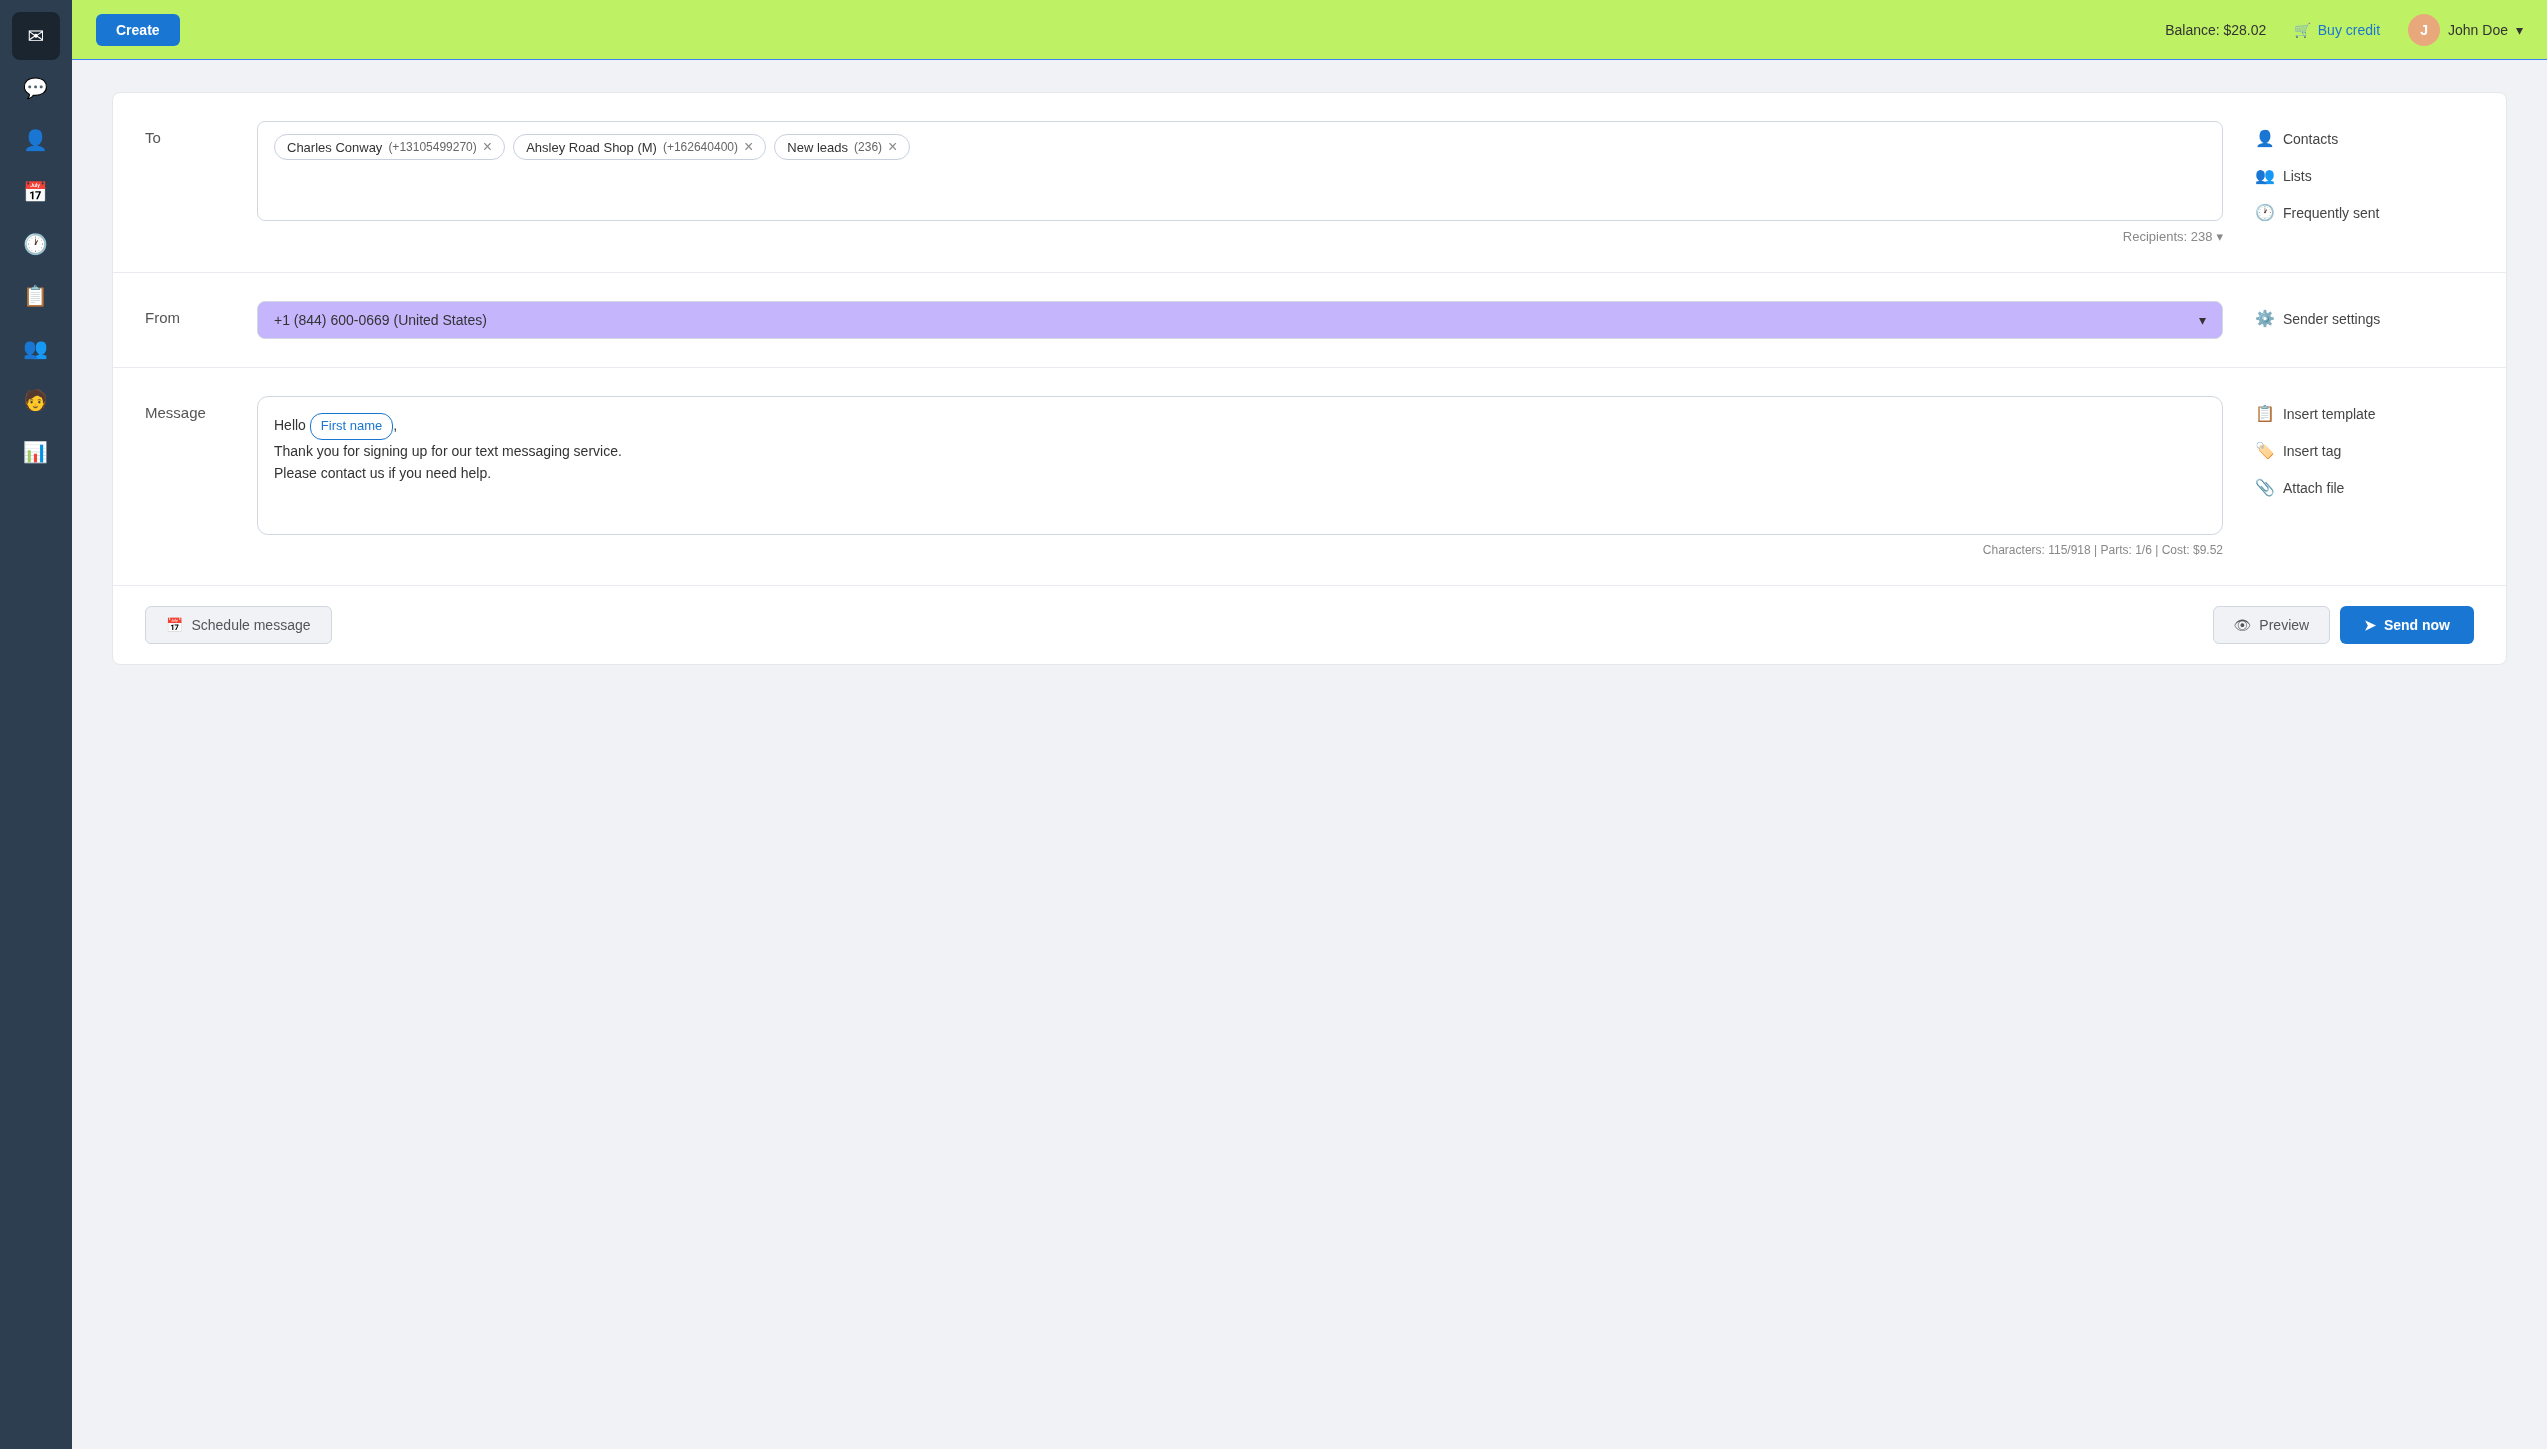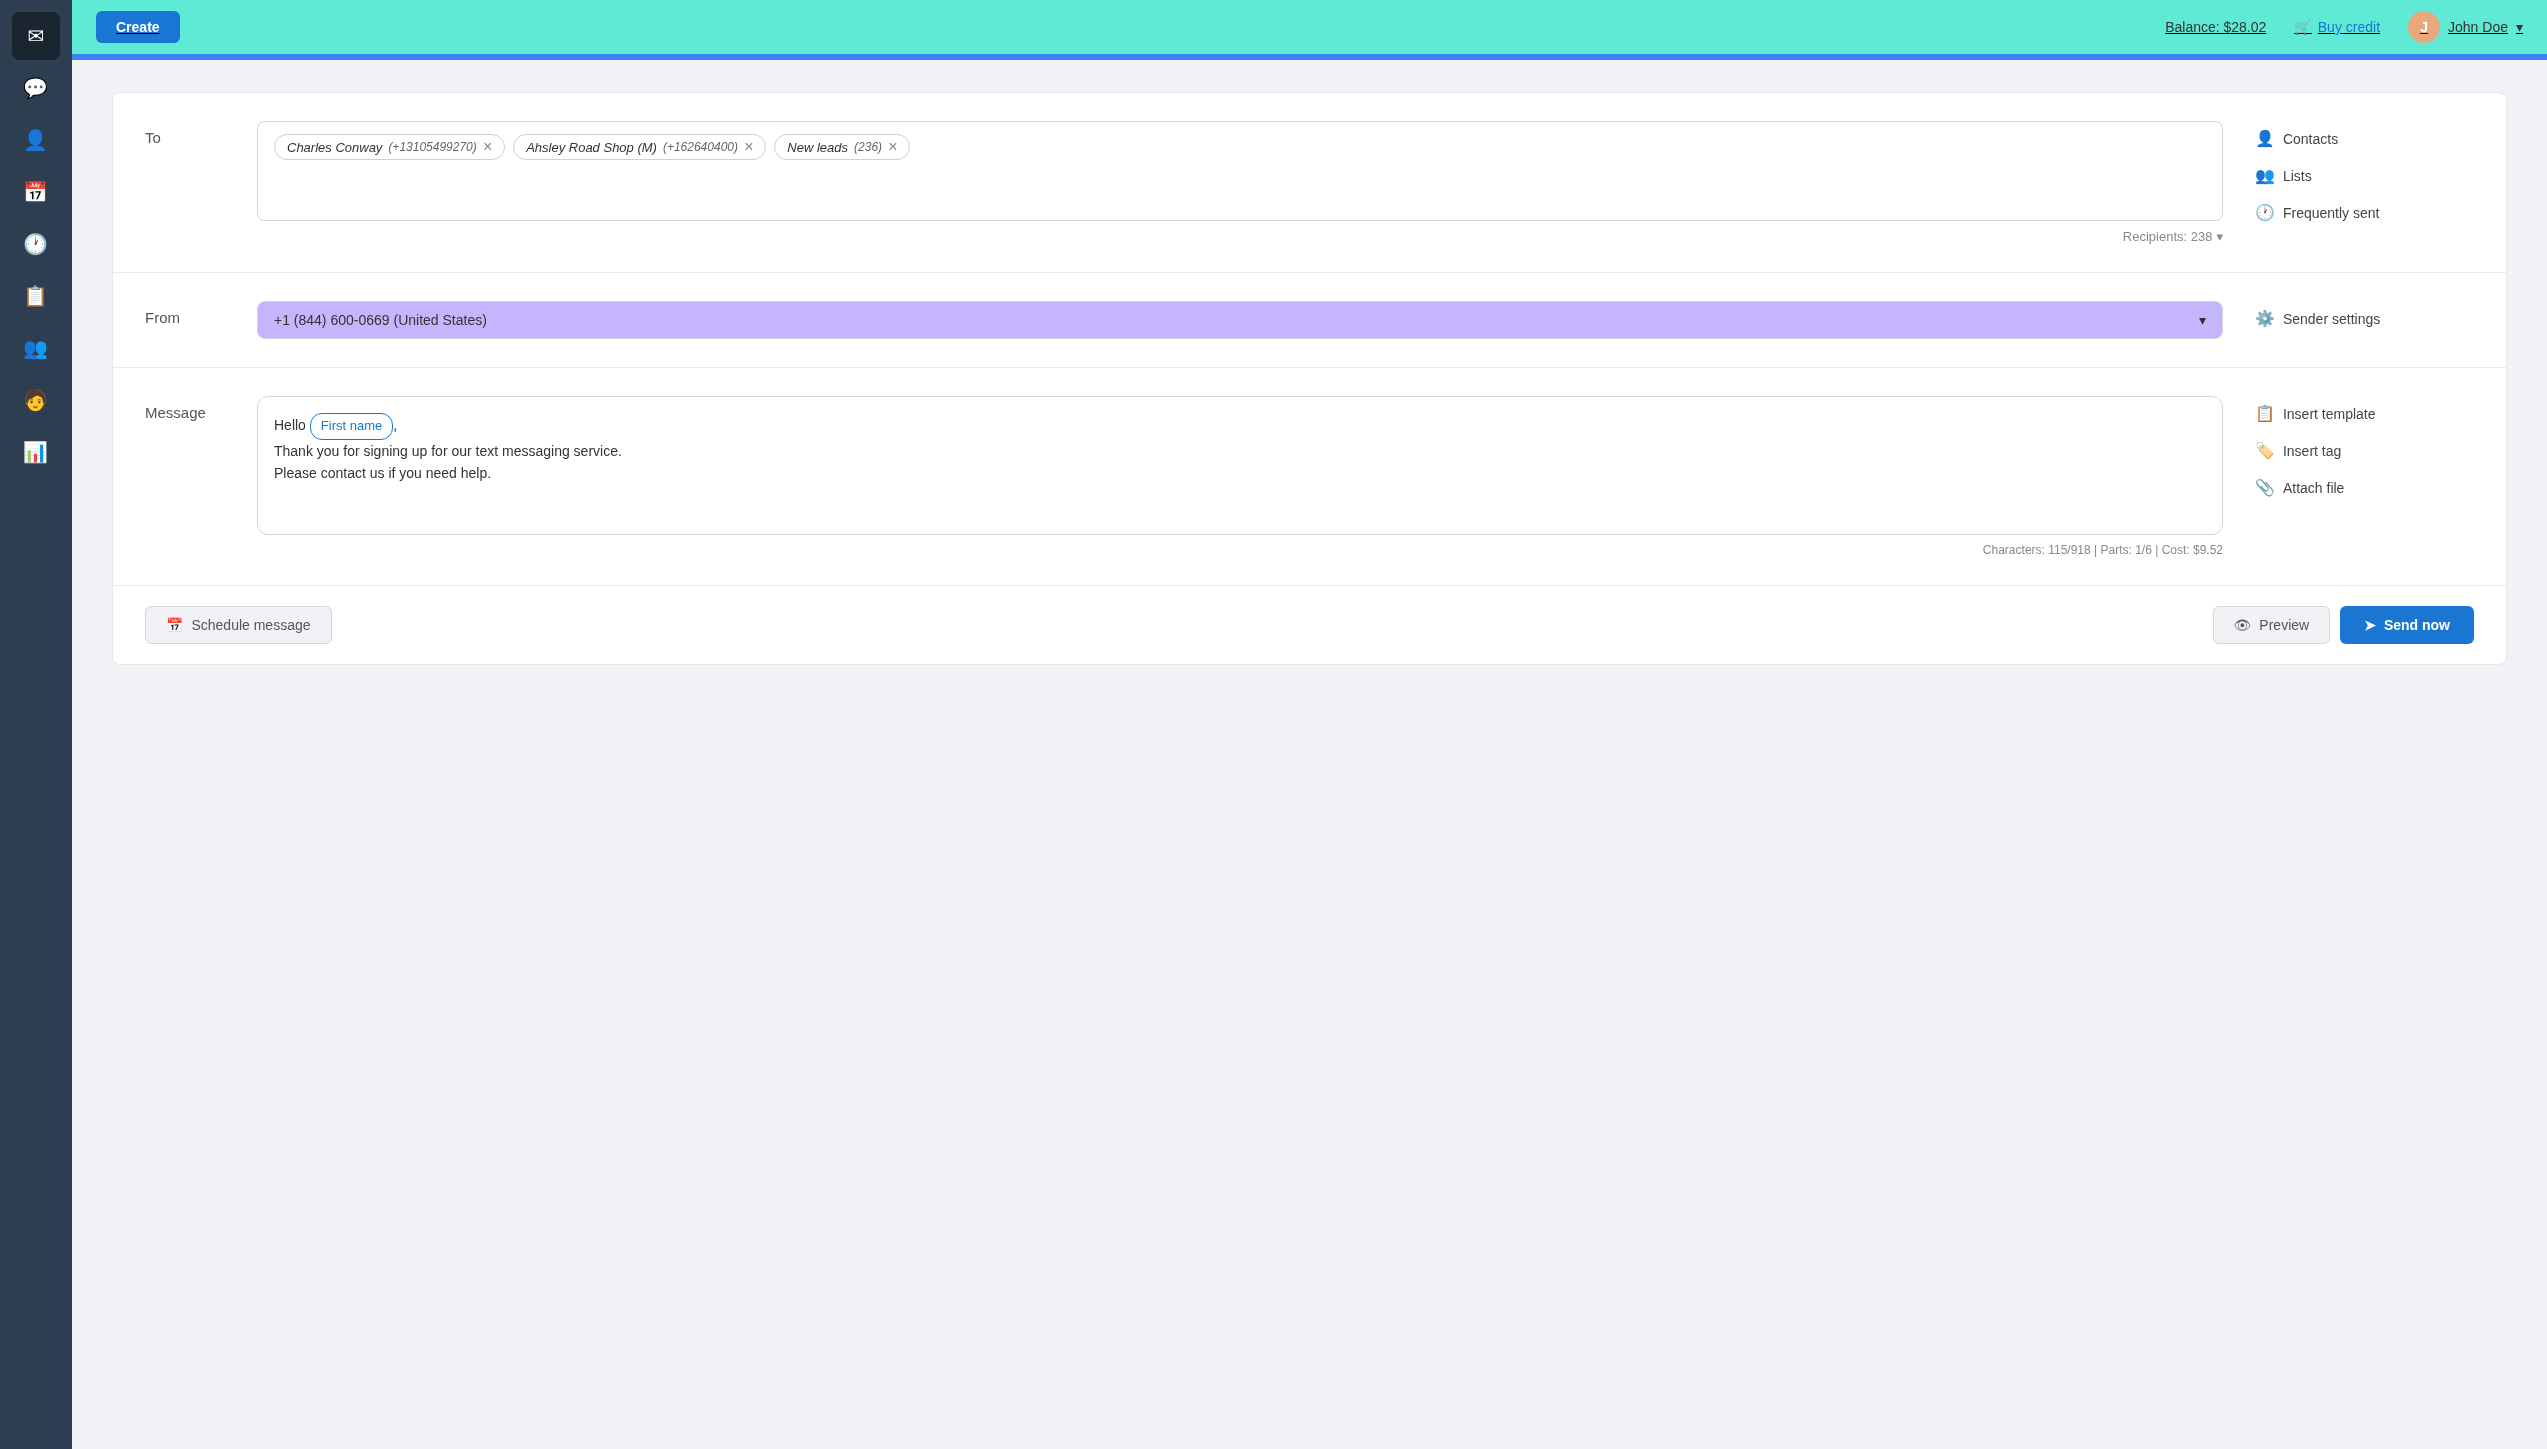--- a/index.html
+++ b/index.html
@@ -33,28 +33,27 @@
     
     .main {
       flex: 1;
       display: flex;
       flex-direction: column;
       overflow: hidden;
     }
 
     
     .topbar {
-      background: #5eead4;
+      background: #bef264;
       height: 60px;
       display: flex;
       align-items: center;
       padding: 0 24px;
-      border-bottom: 6px solid #3b82f6;
+      border-bottom: 1px solid #3b82f6;
       gap: 16px;
-      text-decoration: underline;
     }
     .topbar-create-btn {
       background: #1976d2;
       color: #fff;
       border: none;
       border-radius: 6px;
       padding: 8px 20px;
       font-size: 14px;
       font-weight: 600;
       cursor: pointer;
@@ -166,21 +165,20 @@
     
     .to-field {
       border: 1px solid #d0d7de;
       border-radius: 8px;
       padding: 12px 16px;
       min-height: 100px;
       display: flex;
       flex-wrap: wrap;
       gap: 8px;
       align-content: flex-start;
-      font-style: italic;
     }
     .recipient-tag {
       display: flex;
       align-items: center;
       gap: 6px;
       border: 1px solid #c8d0db;
       border-radius: 20px;
       padding: 4px 12px;
       font-size: 13px;
       color: #333;

